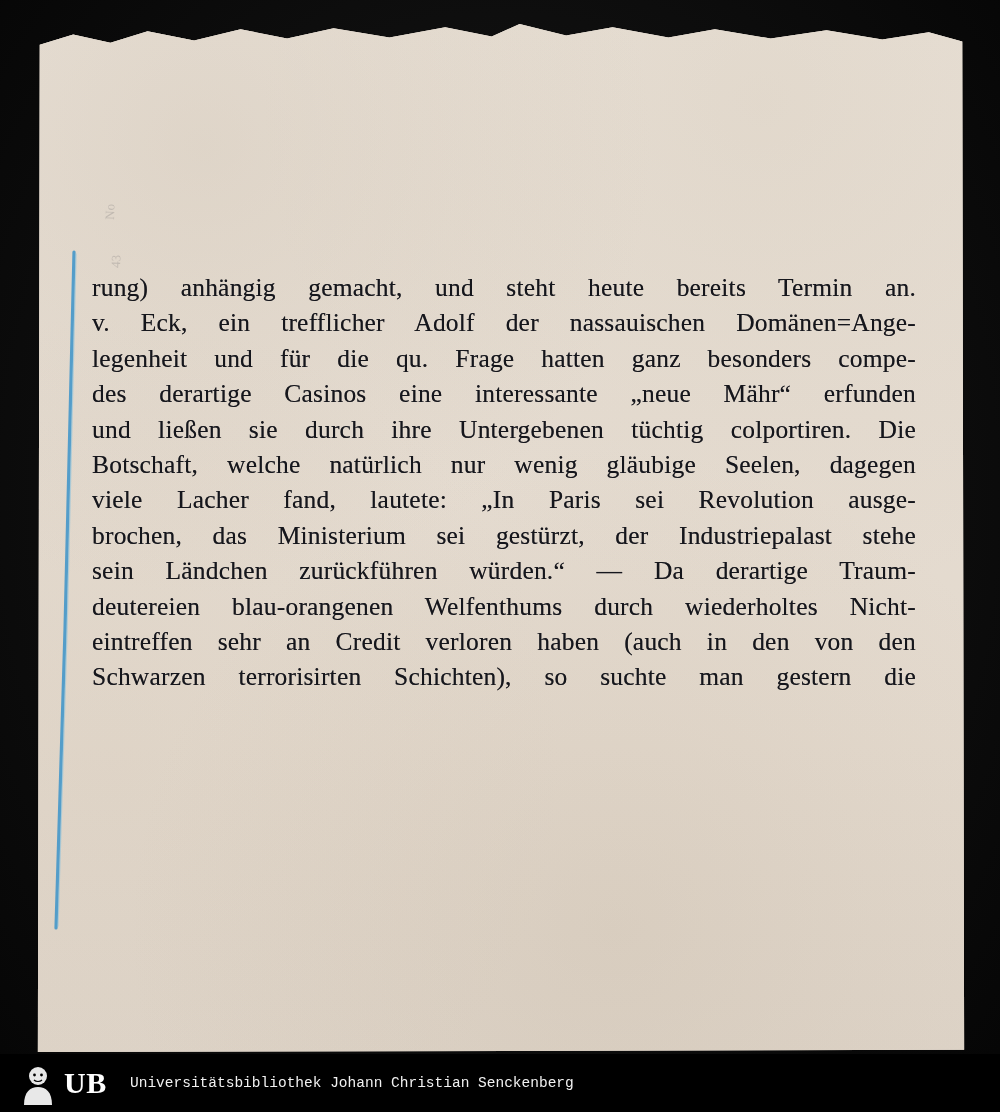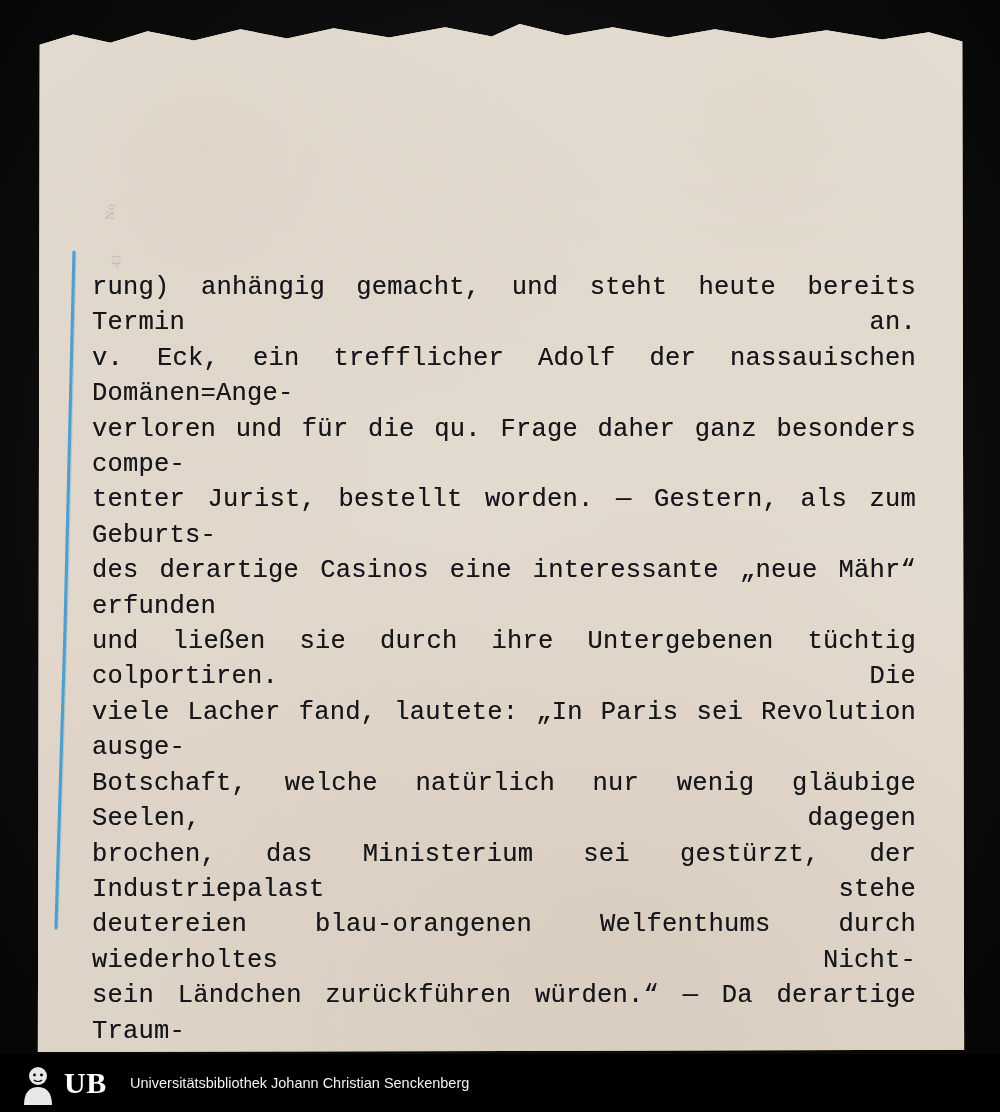--- a/index.html
+++ b/index.html
@@ -85,21 +85,21 @@
 
   #article {
     position: absolute;
     left: 56px;
     top: 248px;
     width: 824px;
   }
 
   .line {
     display: block;
-    font-family: Liberation Mono, monospace;
+    font-family: Liberation Serif, serif;
     font-size: 25.5px;
     line-height: 35.4px;
     letter-spacing: 0.2px;
     color: #15161c;
     white-space: pre;
     text-shadow: 0 0 0.6px rgba(20,20,30,0.55);
   }
   .line.just {
     white-space: normal;
     text-align: justify;
@@ -130,21 +130,21 @@
   #ub-wordmark {
     color: #ffffff;
     font-family: "Liberation Serif", serif;
     font-size: 30px;
     font-weight: 700;
     letter-spacing: 0.5px;
     line-height: 1;
   }
   #footer-text {
     color: #f2f2f2;
-    font-family: Liberation Sans, sans-serif;
+    font-family: Liberation Mono, monospace;
     font-size: 14.5px;
     line-height: 18px;
   }
   #footer-text div { display: block; }
 </style>
 </head>
 <body>
 
 <div id="scan-viewport">
   <div id="scan-bg"></div>
@@ -158,29 +158,28 @@
     </svg>
 
     <svg id="blue-line" viewBox="0 0 40 680" xmlns="http://www.w3.org/2000/svg" preserveAspectRatio="none">
       <path d="M22,2 C20,120 17,250 13,380 C10,480 7,580 4,678" stroke="#3b93c9" stroke-width="3.2" fill="none" stroke-linecap="round" opacity="0.85"></path>
       <path d="M24,4 C22,122 19,252 15,382 C12,482 9,582 6,676" stroke="#7fc0e0" stroke-width="1.3" fill="none" stroke-linecap="round" opacity="0.5"></path>
     </svg>
 
     <div id="article">
       <span class="line just">rung) anhängig gemacht, und steht heute bereits Termin an.</span>
       <span class="line just">v. Eck, ein trefflicher Adolf der nassauischen Domänen=Ange-</span>
-      <span class="line just">verloren und für die qu. Frage daher ganz besonders compe-</span>
-      <span class="line just">tenter Jurist, bestellt worden. — Gestern, als zum Geburts-</span>
+      <span class="line just">legenheit und für die qu. Frage hatten ganz besonders compe-</span>
       <span class="line just">des derartige Casinos eine interessante „neue Mähr“ erfunden</span>
       <span class="line just">und ließen sie durch ihre Untergebenen tüchtig colportiren. Die</span>
+      <span class="line just">Botschaft, welche natürlich nur wenig gläubige Seelen, dagegen</span>
       <span class="line just">viele Lacher fand, lautete: „In Paris sei Revolution ausge-</span>
-      <span class="line just">Botschaft, welche natürlich nur wenig gläubige Seelen, dagegen</span>
       <span class="line just">brochen, das Ministerium sei gestürzt, der Industriepalast stehe</span>
+      <span class="line just">sein Ländchen zurückführen würden.“ — Da derartige Traum-</span>
       <span class="line just">deutereien blau-orangenen Welfenthums durch wiederholtes Nicht-</span>
-      <span class="line just">sein Ländchen zurückführen würden.“ — Da derartige Traum-</span>
       <span class="line just">eintreffen sehr an Credit verloren haben (auch in den von den</span>
       <span class="line just">Schwarzen terrorisirten Schichten), so suchte man gestern die</span>
 
     </div>
   </div>
 
   <div id="footer-bar">
     <div id="ub-logo">
       <svg width="40" height="44" viewBox="0 0 40 44" xmlns="http://www.w3.org/2000/svg">
         <circle cx="20" cy="15" r="9" fill="#e8e8e8"></circle>

